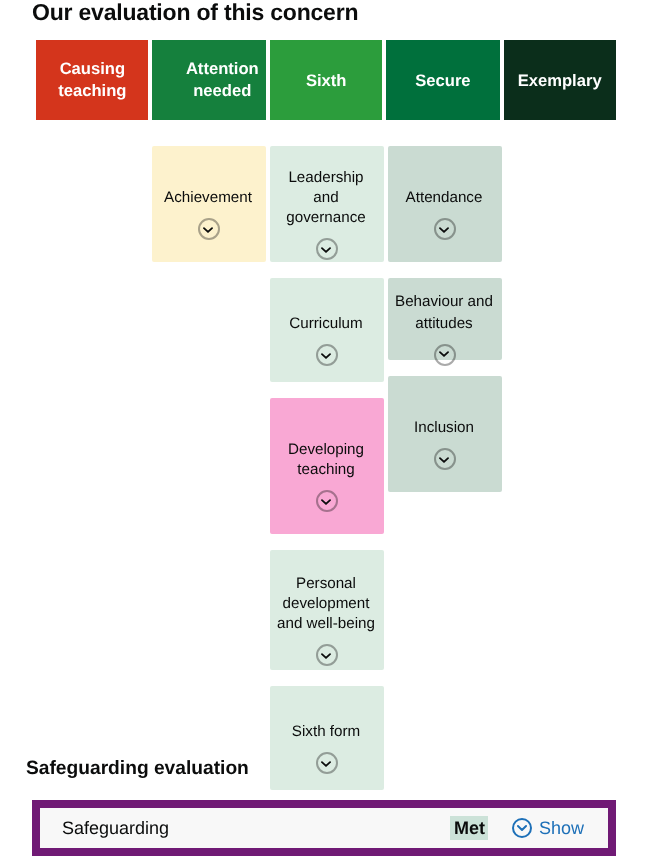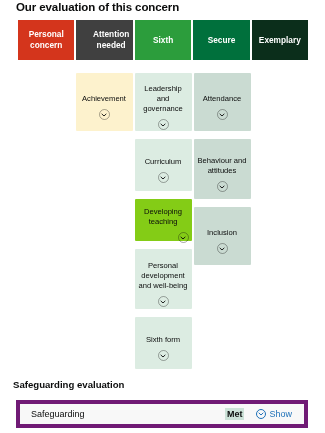--- a/index.html
+++ b/index.html
@@ -111,23 +111,23 @@
 </head>
 <body>
 
 <div class="page">
 
   <div class="page-title">Our evaluation of this concern</div>
 
   <div class="grid">
     <div class="header-row" id="header-row">
         <div class="header-cell" style="background: rgb(212, 53, 28);">
-          <span>Personal concern</span>
-        </div>
-        <div class="header-cell" style="background: #404040; padding-left: 16px;">
+          <span>Causing teaching</span>
+        </div>
+        <div class="header-cell" style="background: #15803d; padding-left: 16px;">
           <span>Attention needed</span>
         </div>
         <div class="header-cell" style="background: rgb(44, 157, 60);">
           <span>Sixth</span>
         </div>
         <div class="header-cell" style="background: rgb(0, 112, 60);">
           <span>Secure</span>
         </div>
         <div class="header-cell" style="background: rgb(11, 46, 27);">
           <span>Exemplary</span>
@@ -155,21 +155,21 @@
             </span>
           </div>
           <div class="card" style="background: rgb(220, 236, 226); height: 52px;">
             <span class="label">Curriculum</span>
             <span class="chev">
               <svg width="6" height="6" viewBox="0 0 8 8">
                 <path d="M1.3 2.8 L4 5.3 L6.7 2.8" fill="none" stroke="#0b0c0c" stroke-width="1.2" stroke-linecap="round" stroke-linejoin="round"></path>
               </svg>
             </span>
           </div>
-          <div class="card" style="background: #84cc16; height: 42px; align-items: flex-end;">
+          <div class="card" style="background: #f9a8d4; height: 68px;">
             <span class="label">Developing teaching</span>
             <span class="chev">
               <svg width="6" height="6" viewBox="0 0 8 8">
                 <path d="M1.3 2.8 L4 5.3 L6.7 2.8" fill="none" stroke="#0b0c0c" stroke-width="1.2" stroke-linecap="round" stroke-linejoin="round"></path>
               </svg>
             </span>
           </div>
           <div class="card" style="background: rgb(220, 236, 226); height: 60px;">
             <span class="label">Personal development and well-being</span>
             <span class="chev">
@@ -189,21 +189,21 @@
         </div>
         <div class="col">
           <div class="card" style="background: rgb(202, 219, 210); height: 58px;">
             <span class="label">Attendance</span>
             <span class="chev">
               <svg width="6" height="6" viewBox="0 0 8 8">
                 <path d="M1.3 2.8 L4 5.3 L6.7 2.8" fill="none" stroke="#0b0c0c" stroke-width="1.2" stroke-linecap="round" stroke-linejoin="round"></path>
               </svg>
             </span>
           </div>
-          <div class="card" style="background: rgb(202, 219, 210); height: 60px;">
+          <div class="card" style="background: rgb(202, 219, 210); height: 41px;">
             <span class="label">Behaviour and attitudes</span>
             <span class="chev">
               <svg width="6" height="6" viewBox="0 0 8 8">
                 <path d="M1.3 2.8 L4 5.3 L6.7 2.8" fill="none" stroke="#0b0c0c" stroke-width="1.2" stroke-linecap="round" stroke-linejoin="round"></path>
               </svg>
             </span>
           </div>
           <div class="card" style="background: rgb(202, 219, 210); height: 58px;">
             <span class="label">Inclusion</span>
             <span class="chev">

